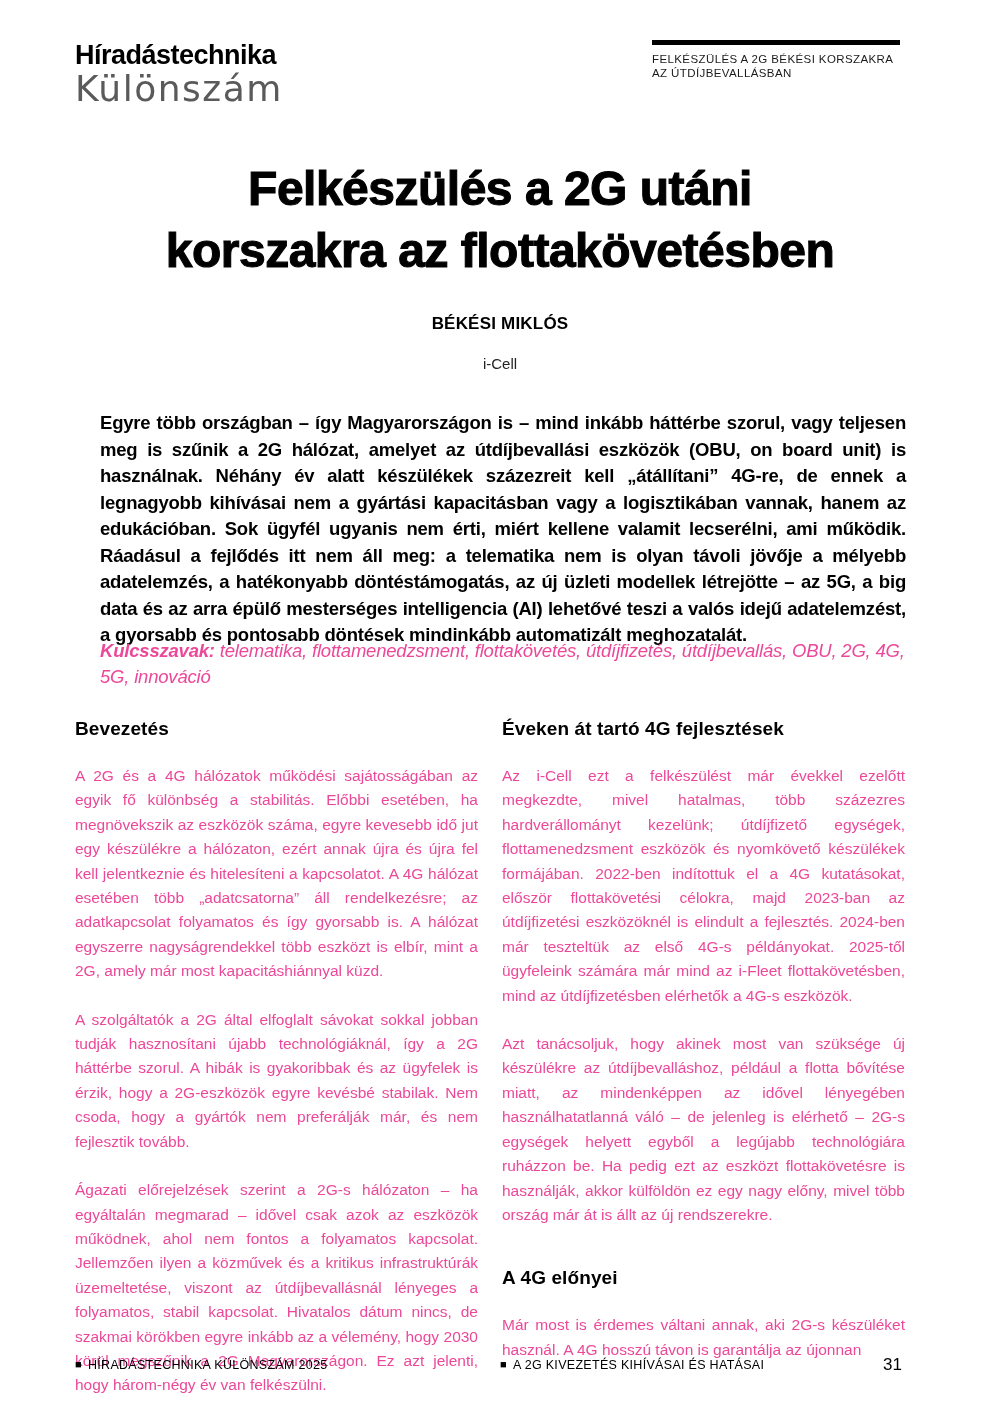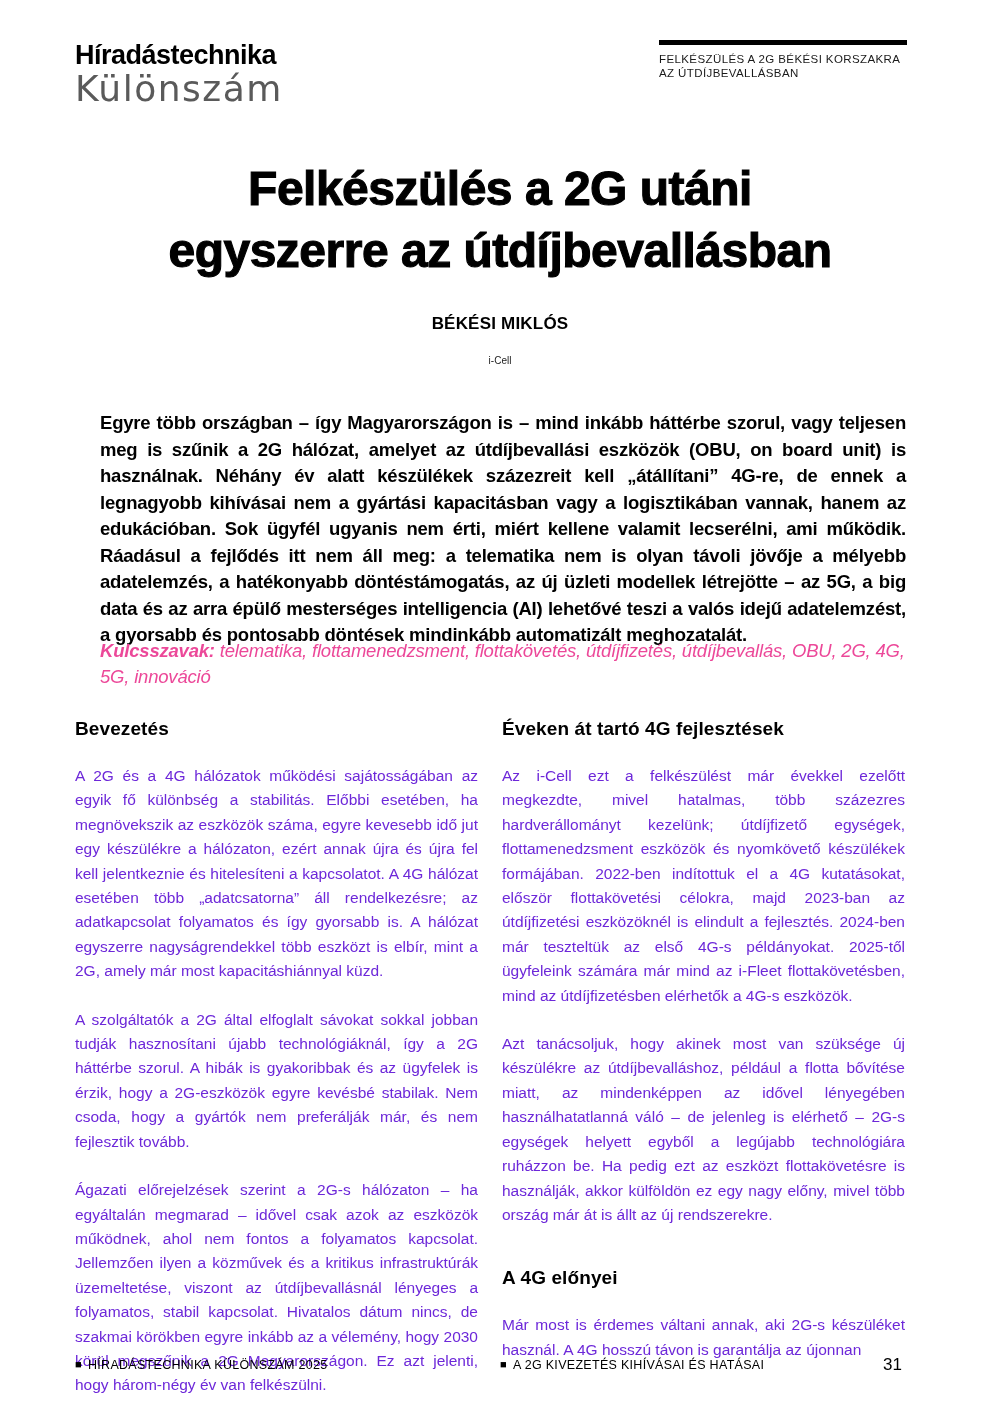--- a/index.html
+++ b/index.html
@@ -5,21 +5,21 @@
   html,body{margin:0;padding:0;}
   body{
     width:1000px;height:1415px;position:relative;background:#ffffff;
     font-family:"Liberation Sans","DejaVu Sans",sans-serif;color:#111;
     -webkit-font-smoothing:antialiased;
   }
   .page{position:absolute;inset:0;overflow:hidden;}
 
   
   .masthead{
-    position:absolute;top:40px;left:75px;right:93px;
+    position:absolute;top:40px;left:75px;right:100px;
     display:flex;justify-content:space-between;align-items:flex-start;
   }
   .logo .logo-top{
     font-size:27px;font-weight:800;letter-spacing:-0.5px;color:#000;line-height:30px;
   }
   .logo .logo-bottom{
     font-size:36px;font-weight:400;color:#5a5a5a;letter-spacing:1.5px;line-height:38px;
     font-family:"DejaVu Sans",sans-serif;
   }
   .running-head{width:248px;text-align:left;}
@@ -30,21 +30,21 @@
 
   
   .title-block{position:absolute;top:158px;left:0;right:0;text-align:center;}
   .article-title{
     font-size:48px;line-height:62px;font-weight:900;color:#000;
     letter-spacing:-0.5px;-webkit-text-stroke:1.1px #000;margin:0;
   }
   .author{
     margin-top:32px;font-size:17px;font-weight:bold;letter-spacing:0.2px;color:#000;
   }
-  .affiliation{margin-top:21px;font-size:10px;color:#222;}
+  .affiliation{margin-top:21px;font-size:15px;color:#222;}
 
   
   .abstract{
     position:absolute;top:410px;left:100px;width:806px;
     font-size:18.5px;line-height:26.5px;font-weight:bold;color:#000;
     text-align:justify;letter-spacing:-0.2px;
   }
   .keywords{
     position:absolute;top:638px;left:100px;width:806px;
     font-size:18.5px;line-height:26px;font-style:italic;color:#ec4899;
@@ -56,21 +56,21 @@
   .columns{
     position:absolute;top:718px;left:75px;width:830px;
     display:flex;gap:24px;
   }
   .col{width:403px;}
   .col-heading{
     font-size:19px;font-weight:bold;color:#000;margin:0 0 24px 0;letter-spacing:0.1px;
   }
   .col-heading.second{margin-top:40px;}
   .col p{
-    font-size:15.5px;line-height:24.4px;color:#6d28d9;text-align:justify;
+    font-size:15.5px;line-height:24.4px;color:#ec4899;text-align:justify;
     margin:0 0 24px 0;hyphens:auto;
   }
 
   
   .footer{position:absolute;top:1338px;left:0;right:0;height:24px;font-size:12.5px;color:#000;margin-top:20px;}
   .footer .f-left{position:absolute;left:75px;top:0;letter-spacing:0.3px;}
   .footer .f-center{position:absolute;left:500px;top:0;letter-spacing:0.3px;}
   .footer .f-page{position:absolute;right:98px;top:-3px;font-size:17px;font-weight:normal;}
   .footer .sq{font-size:11px;margin-right:6px;position:relative;top:-1px;}
 </style>
@@ -87,21 +87,21 @@
     <div class="running-head">
       <div class="bar"></div>
       <div class="rh-line">FELKÉSZÜLÉS A 2G BÉKÉSI KORSZAKRA</div>
       <div class="rh-line">AZ ÚTDÍJBEVALLÁSBAN</div>
     </div>
   </div>
 
   <div class="title-block">
     <h1 class="article-title">
       <span>Felkészülés a 2G utáni</span><br>
-      <span>egyszerre az útdíjbevallásban</span>
+      <span>korszakra az flottakövetésben</span>
     </h1>
     <div class="author">BÉKÉSI MIKLÓS</div>
     <div class="affiliation">i-Cell</div>
   </div>
 
   <div class="abstract">Egyre több országban – így Magyarországon is – mind inkább háttérbe szorul, vagy teljesen meg is szűnik a 2G hálózat, amelyet az útdíjbevallási eszközök (OBU, on board unit) is használnak. Néhány év alatt készülékek százezreit kell „átállítani” 4G-re, de ennek a legnagyobb kihívásai nem a gyártási kapacitásban vagy a logisztikában vannak, hanem az edukációban. Sok ügyfél ugyanis nem érti, miért kellene valamit lecserélni, ami működik. Ráadásul a fejlődés itt nem áll meg: a telematika nem is olyan távoli jövője a mélyebb adatelemzés, a hatékonyabb döntéstámogatás, az új üzleti modellek létrejötte – az 5G, a big data és az arra épülő mesterséges intelligencia (AI) lehetővé teszi a valós idejű adatelemzést, a gyorsabb és pontosabb döntések mindinkább automatizált meghozatalát.</div>
 
   <div class="keywords">
     <span class="kw-label">Kulcsszavak:</span><span> telematika, flottamenedzsment, flottakövetés, útdíjfizetés, útdíjbevallás, OBU, 2G, 4G, 5G, innováció</span>
   </div>

